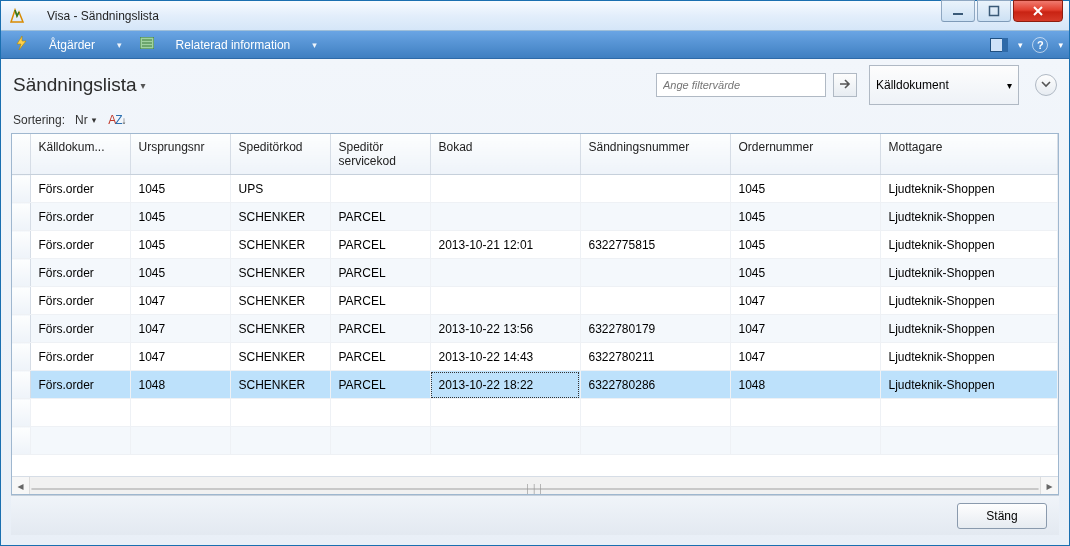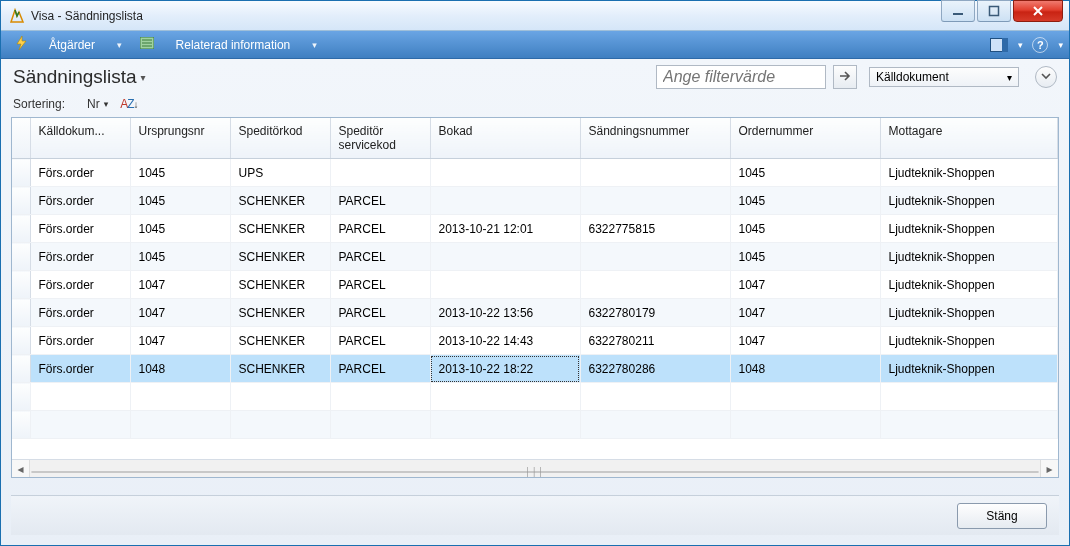--- a/index.html
+++ b/index.html
@@ -1,19 +1,19 @@
 <!DOCTYPE html>
 <html><head>
 <meta charset="utf-8">
 <style>
   * { box-sizing: border-box; }
   html, body { margin: 0; padding: 0; font-family: "Segoe UI", Tahoma, sans-serif; font-size: 12px; background: #fff; }
   .window { width: 1070px; height: 546px; border: 1px solid #1a6fb0; background: #fff; display: flex; flex-direction: column; box-shadow: 0 0 8px rgba(0,0,0,0.2); }
   
-  .titlebar { height: 30px; background: linear-gradient(to bottom, #f7fbff 0%, #e3eefb 50%, #d5e6f8 100%); display: flex; align-items: center; padding: 0 0 0 8px; border-bottom: 1px solid #9fbfd9; }
+  .titlebar { height: 30px; background: linear-gradient(to bottom, #f7fbff 0%, #e3eefb 50%, #d5e6f8 100%); display: flex; align-items: center; padding: 0 0 0 8px; border-bottom: 1px solid #9fbfd9; gap: 16px; }
   .titlebar .app-icon { width: 16px; height: 16px; margin-right: 6px; }
   .titlebar .title { color: #1f1f1f; font-size: 12px; flex: 0 0 auto; }
   .titlebar .spacer { flex: 1; }
   .win-btns { display: flex; height: 100%; align-items: stretch; }
   .win-btn { width: 34px; display: flex; align-items: center; justify-content: center; border-left: 1px solid rgba(255,255,255,0.6); background: linear-gradient(to bottom, #eaf3fb, #cde1f4); }
   .win-btn.min, .win-btn.max { border: 1px solid #8fa8c2; border-bottom: 1px solid #7e9ab8; border-radius: 0 0 3px 3px; margin-top: -1px; height: 22px; }
   .win-btn.close { width: 50px; background: linear-gradient(to bottom, #f07a6f 0%, #e23f2e 45%, #c92313 55%, #d63a29 100%); border: 1px solid #8e1d10; border-radius: 0 0 4px 4px; margin-top: -1px; height: 22px; margin-right: 6px; margin-left: 2px; }
   .win-btn svg { pointer-events: none; }
   
   .ribbon { height: 28px; background: linear-gradient(to bottom, #6aa5e4 0%, #3f7fc1 100%); display: flex; align-items: center; padding: 0 6px; color: #fff; border-bottom: 1px solid #2e6aa8; justify-content: space-between; }
@@ -24,28 +24,28 @@
   .ribbon-right .box-icon { width: 18px; height: 14px; background: #cfe2f8; border: 1px solid #1f4f80; position: relative; }
   .ribbon-right .box-icon::after { content:""; position:absolute; right:-1px; top:-1px; bottom:-1px; width:6px; background:#2f6aa8; }
   .ribbon-right .help-icon { color: #fff; font-weight: bold; border:1px solid rgba(255,255,255,0.6); border-radius:50%; width:16px; height:16px; display:flex; align-items:center; justify-content:center; font-size:11px; }
   .ribbon-right .caret { font-size:9px; color:#fff; }
   
   .content { flex: 1; display: flex; flex-direction: column; background: linear-gradient(to bottom, #f2f6fb 0%, #e9eff7 100%); padding: 2px 10px 10px 10px; }
   .content-header { display: flex; align-items: center; gap: 8px; padding: 4px 2px 6px 2px; }
   .page-title { font-size: 19px; color: #2b2b2b; display:flex; align-items:center; gap:4px; }
   .page-title .caret { font-size: 10px; color: #555; }
   .content-header .spacer { flex: 1; }
-  .filter-input { width: 170px; height: 24px; border: 1px solid #b0b9c4; background: #fff; padding: 0 6px; font-style: italic; color: #888; font-size: 16px; }
+  .filter-input { width: 170px; height: 24px; border: 1px solid #b0b9c4; background: #fff; padding: 0 6px; font-style: italic; color: #888; font-size: 11px; }
   .go-btn { width: 24px; height: 24px; border: 1px solid #b0b9c4; background: linear-gradient(to bottom,#fdfdfd,#e7ecf2); display:flex; align-items:center; justify-content:center; margin-left:-1px; }
-  .combo { width: 150px; height: 20px; border: 1px solid #b0b9c4; background: linear-gradient(to bottom,#fdfdfd,#eef2f7); display:flex; align-items:center; padding: 0 6px; justify-content: space-between; margin-left: 4px; }
+  .combo { width: 150px; height: 40px; border: 1px solid #b0b9c4; background: linear-gradient(to bottom,#fdfdfd,#eef2f7); display:flex; align-items:center; padding: 0 6px; justify-content: space-between; margin-left: 4px; }
   .combo .caret { font-size: 10px; }
   .expand-btn { width: 22px; height: 22px; border: 1px solid #b0b9c4; border-radius: 50%; background: linear-gradient(to bottom,#fdfdfd,#e7ecf2); display:flex; align-items:center; justify-content:center; margin-left: 8px; }
   
   .sortrow { display: flex; align-items: center; padding: 2px 2px 6px 2px; color: #333; }
-  .sortrow .lbl { margin-right: 22px; }
+  .sortrow .lbl { margin-right: 10px; }
   .sortrow .sortfield { display:flex; align-items:center; gap:4px; margin-right: 12px; }
   .sortrow .sortfield .caret { font-size:9px; }
   .sortrow .az-icon { font-size: 12px; letter-spacing: -1px; }
   .sortrow .center { flex:1; text-align:center; }
   
   .grid-wrap { flex:1; border: 1px solid #9fb7cf; background: #fff; display:flex; flex-direction:column; overflow:hidden; }
   .grid { flex:1; overflow:hidden; }
   table { border-collapse: collapse; width: 100%; table-layout: fixed; }
   thead th { background: linear-gradient(to bottom,#fdfefe,#eef3f9); border-right: 1px solid #d6dde6; border-bottom: 1px solid #c6d0db; text-align: left; padding: 6px 8px; font-weight: normal; color: #222; height: 38px; vertical-align: top; }
   thead th:first-child { width: 18px; padding:0; }
@@ -55,21 +55,21 @@
   tbody tr.selected td:not(:first-child) { background: #bde1fb !important; }
   tbody tr.selected td.focus-cell { outline: 1px dotted #333; outline-offset: -2px; }
   tbody tr.empty td { border-right: 1px solid #eef1f5; }
   .hscroll { height: 18px; background: #f1f1f1; border-top: 1px solid #d6dde6; display:flex; align-items:center; }
   .hscroll .arrow { width: 18px; height: 100%; display:flex; align-items:center; justify-content:center; color:#666; background:#f7f7f7; border-right:1px solid #ddd; }
   .hscroll .arrow.right { border-left:1px solid #ddd; border-right:0; margin-left:auto; }
   .hscroll .track { flex:1; position:relative; }
   .hscroll .thumb { position:absolute; left:0; top:2px; bottom:2px; right:0; background: linear-gradient(to bottom,#fafafa,#e2e2e2); border:1px solid #c8c8c8; border-radius:2px; margin: 0 1px; }
   .hscroll .thumb .grip { position:absolute; left:50%; top:50%; transform:translate(-50%,-50%); color:#999; font-size:9px; letter-spacing:1px; }
   
-  .footer { height: 40px; background: linear-gradient(to bottom,#f0f4f9,#e3e9f1); border-top: 1px solid #c6d0db; display:flex; align-items:center; justify-content:flex-end; padding: 0 12px; margin-top: 17px; }
+  .footer { height: 40px; background: linear-gradient(to bottom,#f0f4f9,#e3e9f1); border-top: 1px solid #c6d0db; display:flex; align-items:center; justify-content:flex-end; padding: 0 12px; }
   .close-btn { min-width: 90px; height: 26px; border: 1px solid #8a9aad; background: linear-gradient(to bottom,#fefefe,#e6ebf1); border-radius: 3px; display:flex; align-items:center; justify-content:center; padding: 0 14px; }
 </style>
 </head>
 <body>
 
 <div class="window">
 
   <div class="titlebar">
     <span class="app-icon">
       <svg width="16" height="16" viewBox="0 0 16 16">

